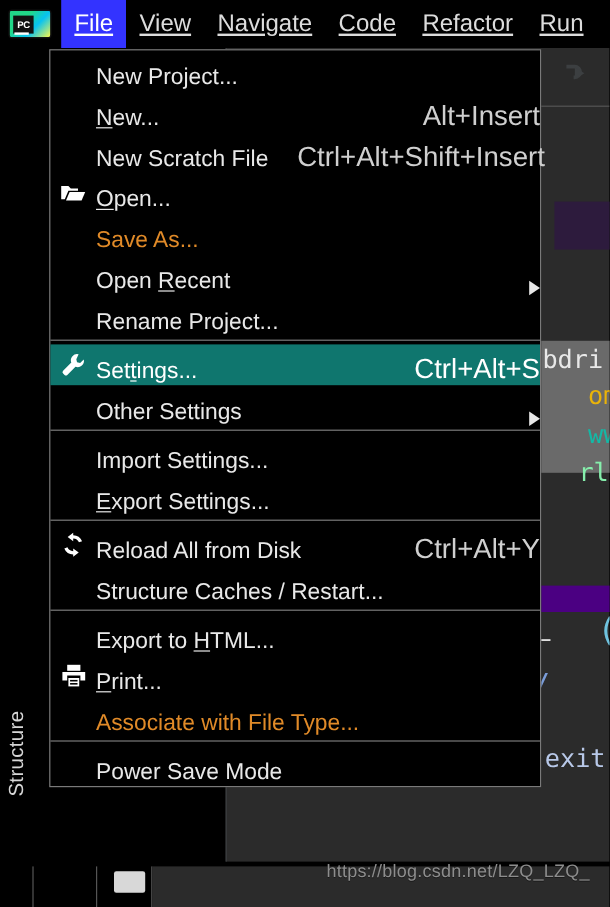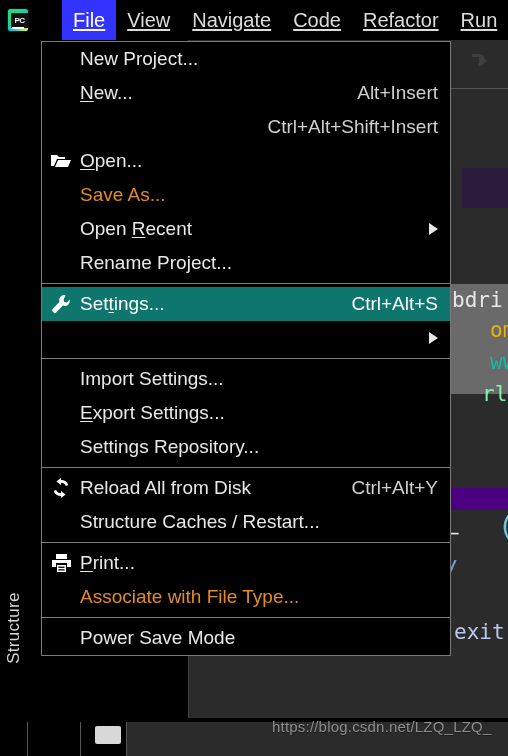--- a/index.html
+++ b/index.html
@@ -64,56 +64,56 @@
     text-shadow:0 1px 0 #1a1a1a;
     white-space:nowrap;
   }
 
   
   .menubar{
     position:absolute; left:0; top:0; width:508px; height:40px;
     background:#000; display:flex; align-items:center;
   }
   .applogo{
-    width:22px; height:24px; margin-left:7px; margin-right:8px;
+    width:36px; height:24px; margin-left:7px; margin-right:8px;
     border-radius:3px; position:relative; overflow:hidden;
     background:linear-gradient(135deg,#21d789 0%,#21d789 34%,#07c3f2 62%,#fcf84a 100%);
     border:1px solid #111;
     flex:none;
   }
   .applogo .pcbox{
     position:absolute; left:3px; top:4px; width:17px; height:15px;
     background:#111; display:flex; align-items:center; justify-content:center;
   }
   .applogo .pctext{ color:#fff; font-size:8px; font-weight:bold; letter-spacing:-.5px; }
   .applogo .pcbar{ position:absolute; left:4px; bottom:2px; width:12px; height:2px; background:#fff; }
 
   .mb-item{
     height:40px; padding:0 11px;
     display:flex; align-items:center; justify-content:center;
     color:#dcdcdc; font-size:20px; white-space:nowrap;
   }
-  .mb-item.active{ background:#3333ff; color:#ffffff;margin-left:25px; }
+  .mb-item.active{ background:#3333ff; color:#ffffff; }
   .mnem{ text-decoration:underline; text-underline-offset:2px; }
 
   
   .menu{
     position:absolute; left:41px; top:41px; width:410px;
     background:#000; border:1px solid #7a7a7a;
     z-index:50;
   }
   .mrow{
-    position:relative; display:flex; align-items:center;
-    height:34px; padding-left:38px; padding-right:12px;
+    position:relative; display:flex; align-items:flex-end;
+    height:34px; padding-left:38px; 
     color:#e8e8e8; font-size:19px; white-space:nowrap;
   }
   .mrow.sel{ background:#0f766e; color:#ffffff; }
   .mrow .lbl{ flex:none; }
   .mrow .short{
-    margin-left:auto; color:#cfcfcf; font-size:19px; padding-left:24px;
+    margin-left:auto; color:#cfcfcf; font-size:23px; padding-left:24px;
   }
   .mrow.sel .short{ color:#ffffff; }
   .mrow.orange-row{ color:#e08a28; }
   .msep{ height:1px; background:#7a7a7a; margin:3px 0; }
   .ico{
     position:absolute; left:8px; top:50%; transform:translateY(-50%);
     width:22px; height:22px; color:#ffffff;
     display:flex; align-items:center; justify-content:center;
   }
   .arrow{
@@ -201,20 +201,21 @@
 
   <div class="menu" id="file-menu">
       <div class="mrow">
         <span class="lbl">New Project...</span>
       </div>
       <div class="mrow">
         <span class="lbl"><span class="mnem">N</span>ew...</span>
         <span class="short">Alt+Insert</span>
       </div>
       <div class="mrow">
+        <span class="lbl">New Scratch File</span>
         <span class="short">Ctrl+Alt+Shift+Insert</span>
       </div>
       <div class="mrow">
         <span class="ico">
           <svg width="22" height="22" viewBox="0 0 22 22">
             <path d="M1 16 V5 h6 l2 2 h6 v2 H7 L4 16 Z" fill="#ffffff"></path>
             <path d="M5 17 L8 10 h13 l-3 7 Z" fill="#ffffff"></path>
           </svg>
         </span>
         <span class="lbl"><span class="mnem">O</span>pen...</span>
@@ -233,47 +234,48 @@
       <div class="mrow sel">
         <span class="ico">
           <svg width="22" height="22" viewBox="0 0 22 22">
             <path d="M15.5 2.2 a5.2 5.2 0 0 0-6.1 6.9 L2.6 15.9 a1.6 1.6 0 0 0 0 2.3 l1.2 1.2 a1.6 1.6 0 0 0 2.3 0 l6.8-6.8 a5.2 5.2 0 0 0 6.9-6.1 l-3 3 -2.6-.6 -.6-2.6 Z" fill="#ffffff"></path>
           </svg>
         </span>
         <span class="lbl">Set<span class="mnem">t</span>ings...</span>
         <span class="short">Ctrl+Alt+S</span>
       </div>
       <div class="mrow">
+        <span class="lbl">Other Settings</span>
         <span class="arrow"></span>
       </div>
       <div class="msep"></div>
       <div class="mrow">
         <span class="lbl">Import Settings...</span>
       </div>
       <div class="mrow">
         <span class="lbl"><span class="mnem">E</span>xport Settings...</span>
-      </div>
-      <div class="mrow">
-        <span class="lbl">Settings Repository...</span>
       </div>
       <div class="msep"></div>
       <div class="mrow">
         <span class="ico">
           <svg width="22" height="22" viewBox="0 0 22 22">
             <path d="M11 3 a8 8 0 0 1 7.4 5 l-2.6 .9 A5.3 5.3 0 0 0 11 5.7 V8 L6.4 4.6 11 1 Z" fill="#ffffff"></path>
             <path d="M11 19 a8 8 0 0 1-7.4-5 l2.6-.9 A5.3 5.3 0 0 0 11 16.3 V14 l4.6 3.4 L11 21 Z" fill="#ffffff"></path>
           </svg>
         </span>
         <span class="lbl">Reload All from Disk</span>
         <span class="short">Ctrl+Alt+Y</span>
       </div>
       <div class="mrow">
         <span class="lbl">Structure Caches / Restart...</span>
       </div>
       <div class="msep"></div>
+      <div class="mrow">
+        <span class="lbl">Export to <span class="mnem">H</span>TML...</span>
+      </div>
       <div class="mrow">
         <span class="ico">
           <svg width="22" height="22" viewBox="0 0 22 22">
             <rect x="6" y="2" width="11" height="5" fill="#ffffff"></rect>
             <path d="M2 8 h19 v7 h-4 v-4 H6 v4 H2 Z" fill="#ffffff"></path>
             <rect x="7" y="13" width="9" height="7" fill="#ffffff"></rect>
             <rect x="8.4" y="14.6" width="6.2" height="1.3" fill="#000"></rect>
             <rect x="8.4" y="17.2" width="6.2" height="1.3" fill="#000"></rect>
           </svg>
         </span>

